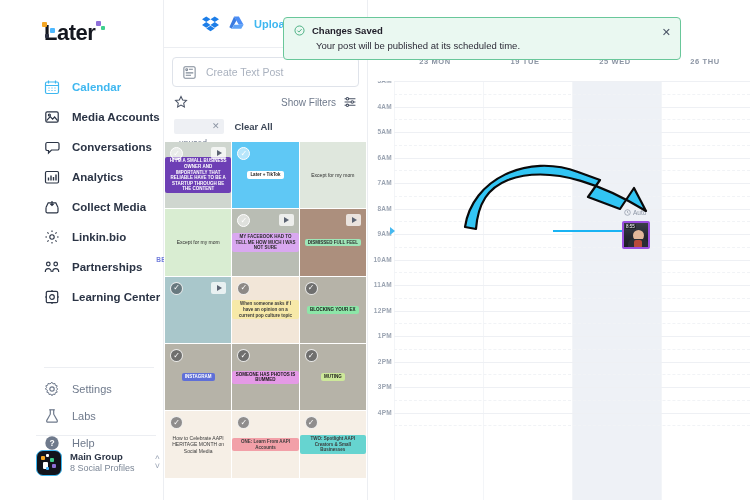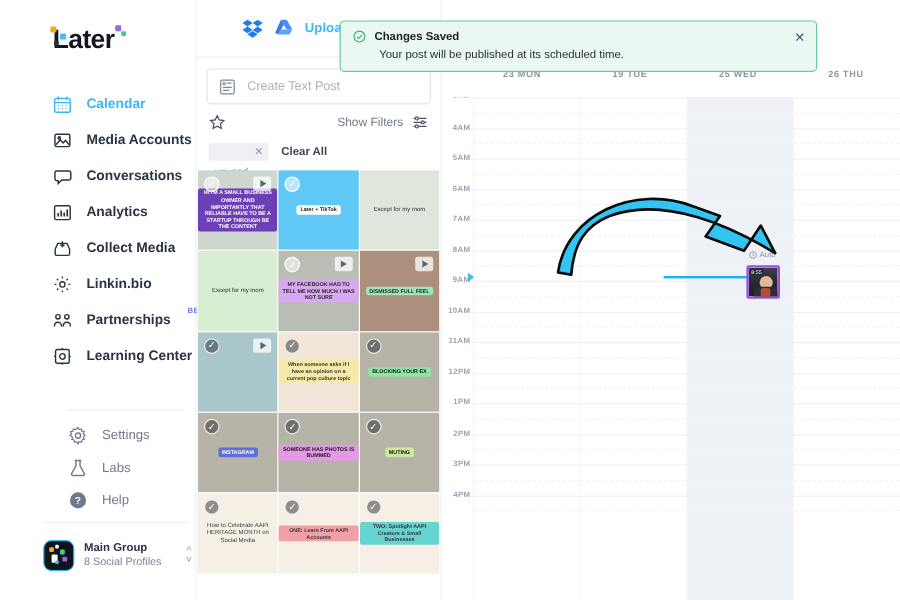--- a/index.html
+++ b/index.html
@@ -45,21 +45,21 @@
   }
   .nav-item .ico { width: 16px; height: 16px; flex: 0 0 16px; display: block; }
   .nav-label { font-size: 11.5px; color: #2b3445; font-weight: 600; white-space: nowrap; }
   .nav-item.active .nav-label { color: #3eb7f0; }
   .beta-badge {
     font-size: 6.5px; color: #6f7bdb; font-weight: bold;
     letter-spacing: 0.3px; margin-left: 2px; align-self: flex-start; margin-top: 4px;
   }
   .nav-sep { height: 1px; background: #eceef2; margin: 7px 22px 7px 44px; }
 
-  .nav-bottom { position: absolute; left: 0; top: 334px; width: 176px; padding-left: 13px; }
+  .nav-bottom { position: absolute; left: 0; top: 360px; width: 176px; }
   .nav-bottom .nav-item { height: 27px; }
   .nav-bottom .nav-label { color: #6f7a8c; font-weight: normal; font-size: 11px; }
 
   .acct-sep { position: absolute; left: 36px; top: 435px; width: 120px; height: 1px; background: #eceef2; }
   .account {
     position: absolute; left: 36px; top: 446px; width: 124px; height: 34px;
     display: flex; align-items: center; gap: 8px; cursor: pointer;
   }
   .avatar {
     width: 26px; height: 26px; border-radius: 7px; background: #12141c;

